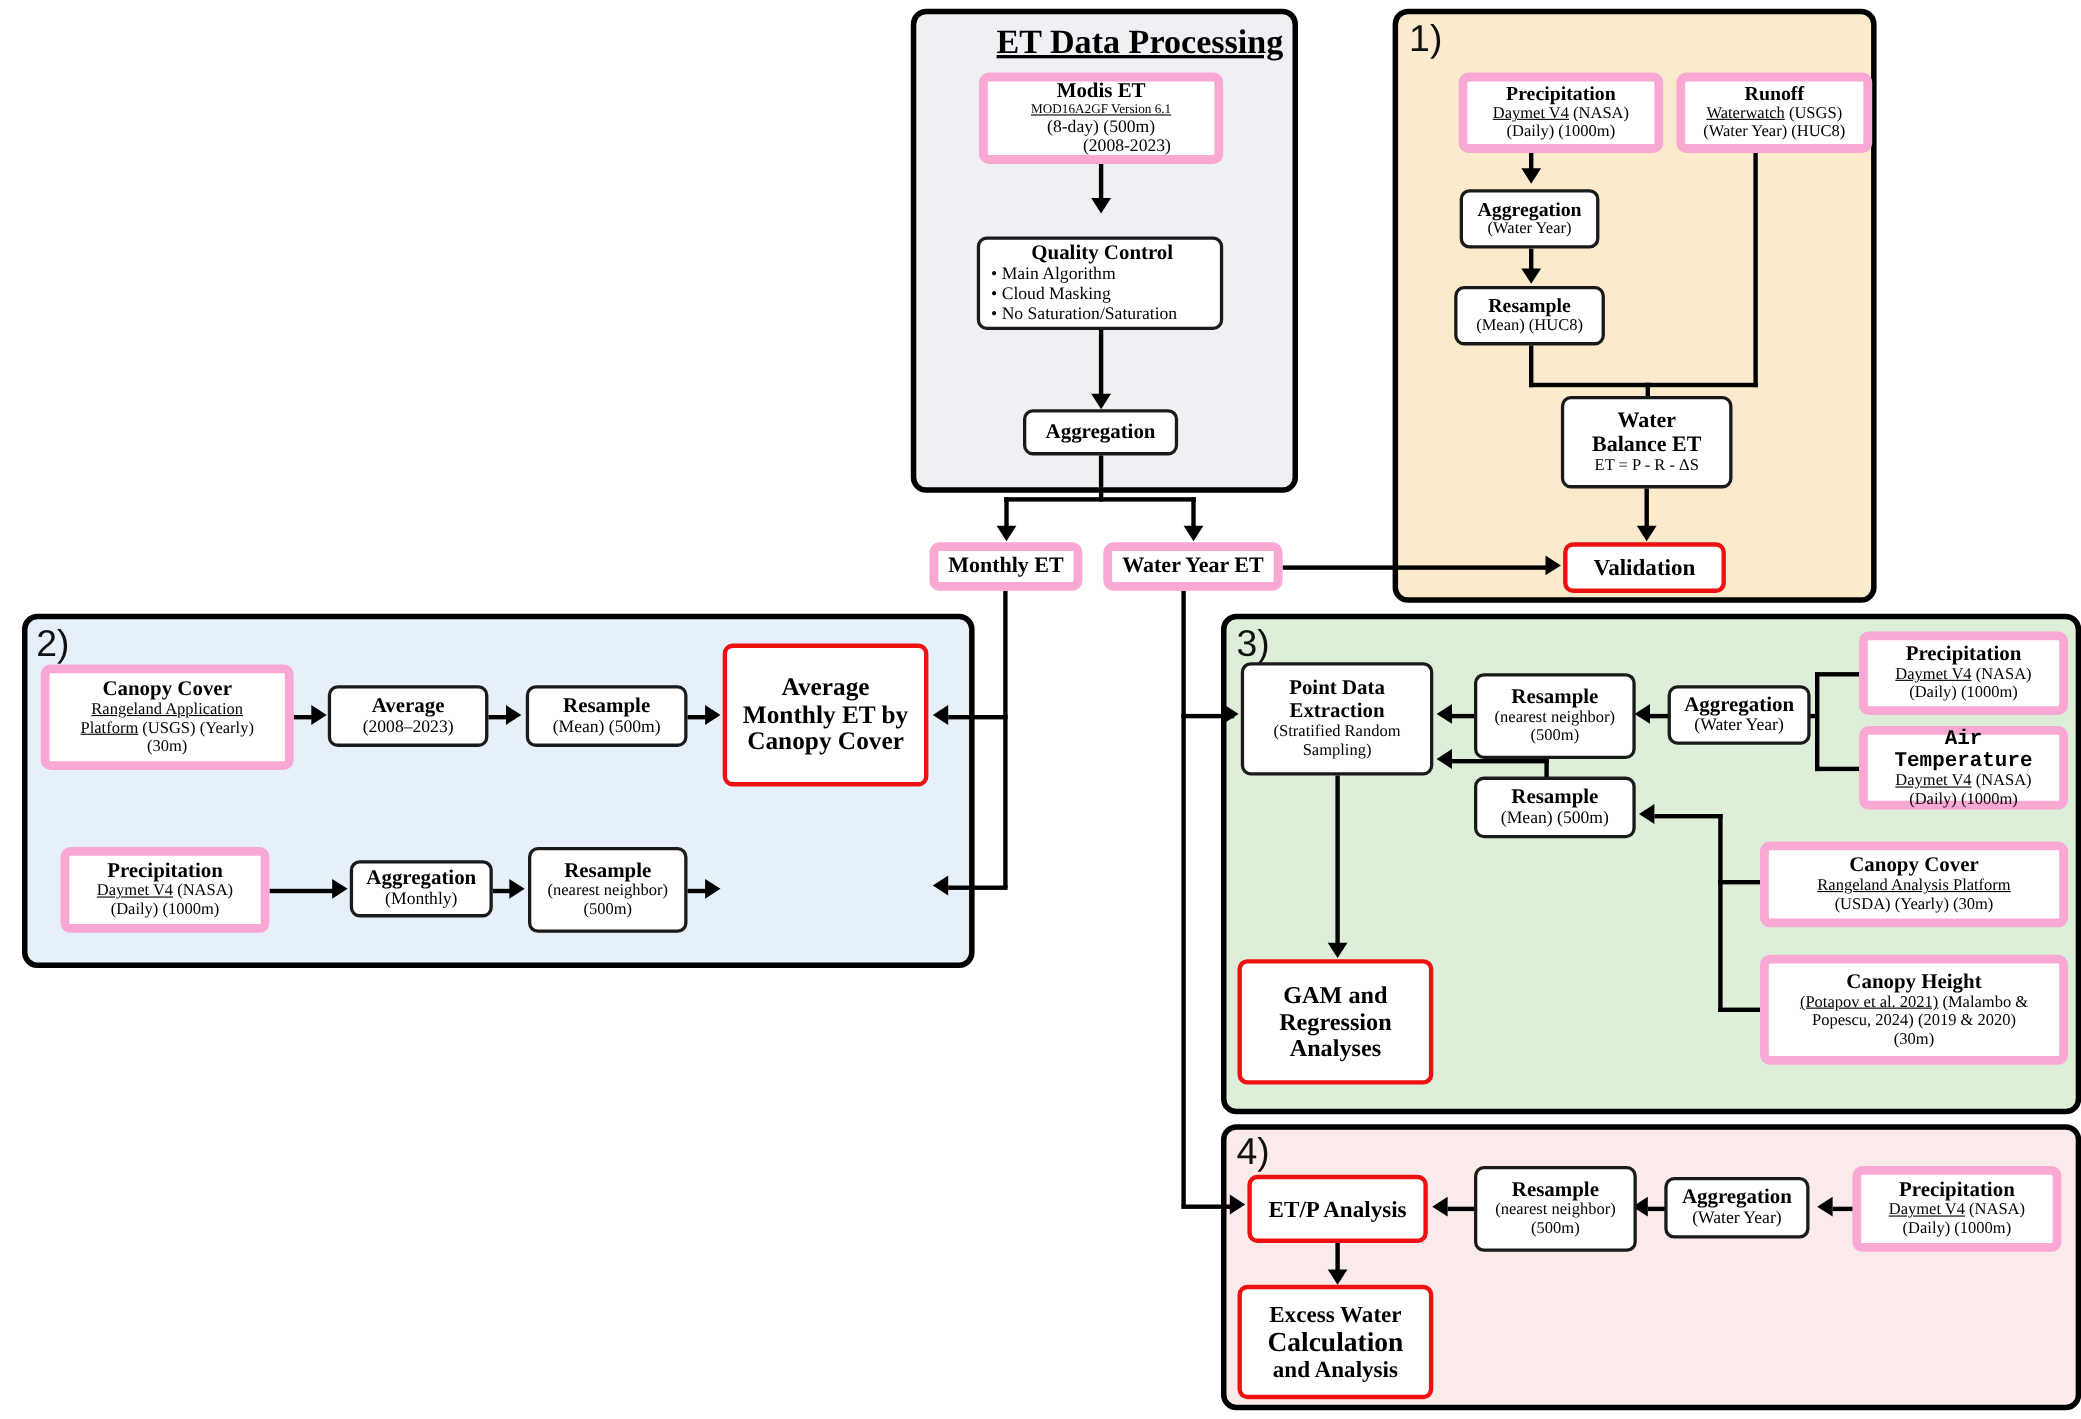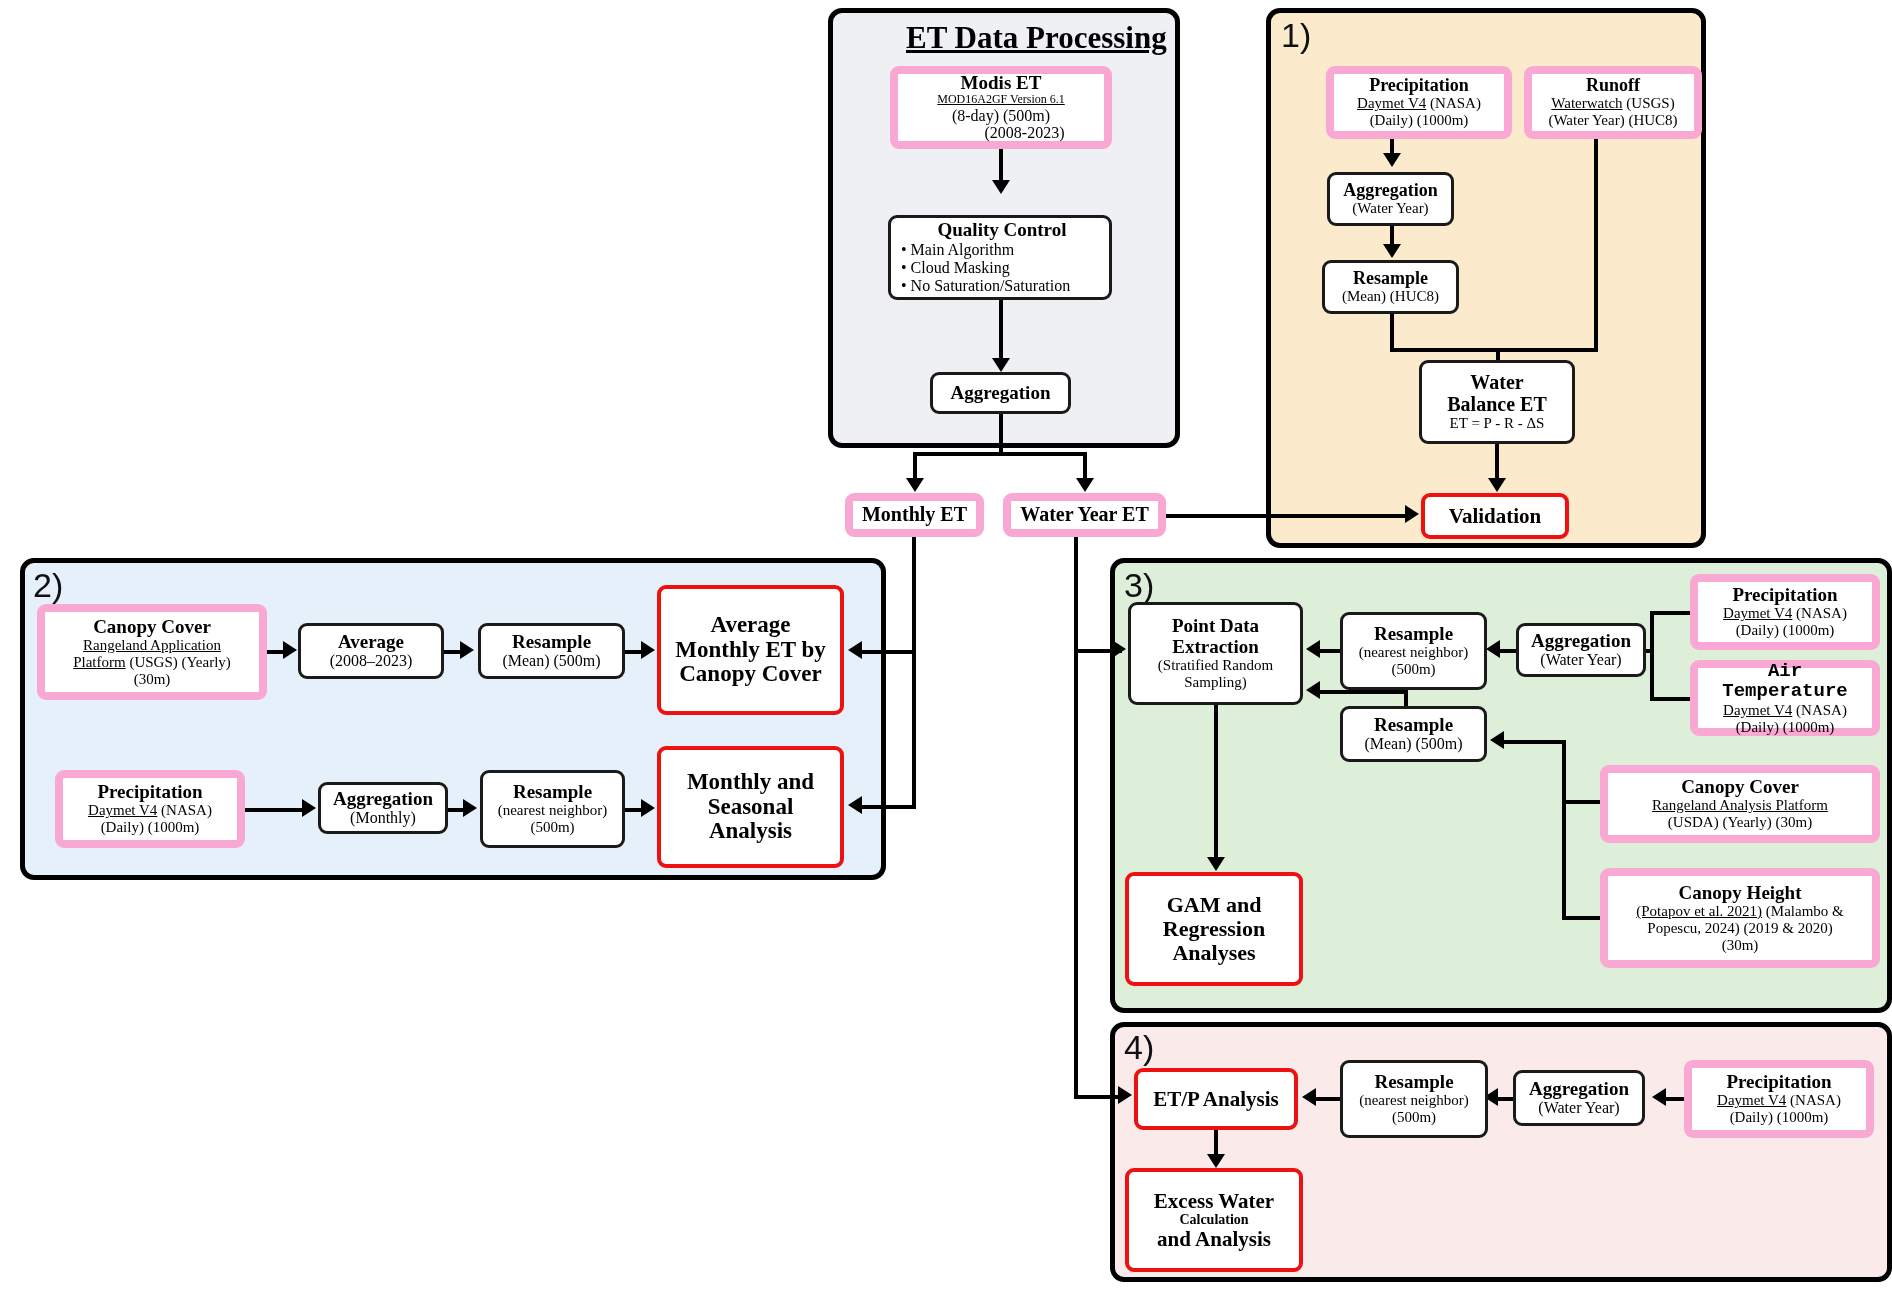--- a/index.html
+++ b/index.html
@@ -189,25 +189,20 @@
   <div class="ar ar-r" style="left:463px;top:799px;"></div>
 
   <div class="node black" style="left:480px;top:770px;width:145px;height:78px;">
     <div class="t-bold" style="font-size:19px;">Resample</div>
     <div class="t-reg" style="font-size:15px;">(nearest neighbor)</div>
     <div class="t-reg" style="font-size:15px;">(500m)</div>
   </div>
   <div class="ln lnh" style="left:625px;top:808px;width:23px;"></div>
   <div class="ar ar-r" style="left:641px;top:799px;"></div>
 
-  <div class="node red" style="left:657px;top:746px;width:187px;height:122px;">
-    <div class="t-bold" style="font-size:23px;">Monthly and</div>
-    <div class="t-bold" style="font-size:23px;">Seasonal</div>
-    <div class="t-bold" style="font-size:23px;">Analysis</div>
-  </div>
 
   <div class="ln lnv" style="left:912px;top:537px;height:270px;"></div>
   <div class="ln lnh" style="left:862px;top:650px;width:54px;"></div>
   <div class="ln lnv" style="left:862px;top:650px;height:0px;"></div>
   <div class="ar ar-l" style="left:848px;top:641px;"></div>
   <div class="ln lnh" style="left:862px;top:805px;width:54px;"></div>
   <div class="ar ar-l" style="left:848px;top:796px;"></div>
 
   <div class="panel" style="left:1110px;top:558px;width:782px;height:455px;background:#deefd9;"></div>
   <div class="panel-label" style="left:1124px;top:568px;">3)</div>
@@ -323,21 +318,21 @@
     <div class="t-reg" style="font-size:15px;">(Daily) (1000m)</div>
   </div>
   <div class="ln lnh" style="left:1666px;top:1097px;width:20px;"></div>
   <div class="ar ar-l" style="left:1652px;top:1088px;"></div>
 
   <div class="ln lnv" style="left:1214px;top:1130px;height:32px;"></div>
   <div class="ar ar-d" style="left:1207px;top:1154px;"></div>
 
   <div class="node red" style="left:1125px;top:1168px;width:178px;height:104px;">
     <div class="t-bold" style="font-size:21px;">Excess Water</div>
-    <div class="t-bold" style="font-size:14px;">Calculation</div>
+    <div class="t-bold" style="font-size:25px;">Calculation</div>
     <div class="t-bold" style="font-size:21px;">and Analysis</div>
   </div>
 
   <div class="ln lnv" style="left:1074px;top:537px;height:560px;"></div>
   <div class="ln lnh" style="left:1074px;top:649px;width:48px;"></div>
   <div class="ar ar-r" style="left:1112px;top:640px;"></div>
   <div class="ln lnh" style="left:1074px;top:1095px;width:52px;"></div>
   <div class="ar ar-r" style="left:1118px;top:1086px;"></div>
 
 </div>

